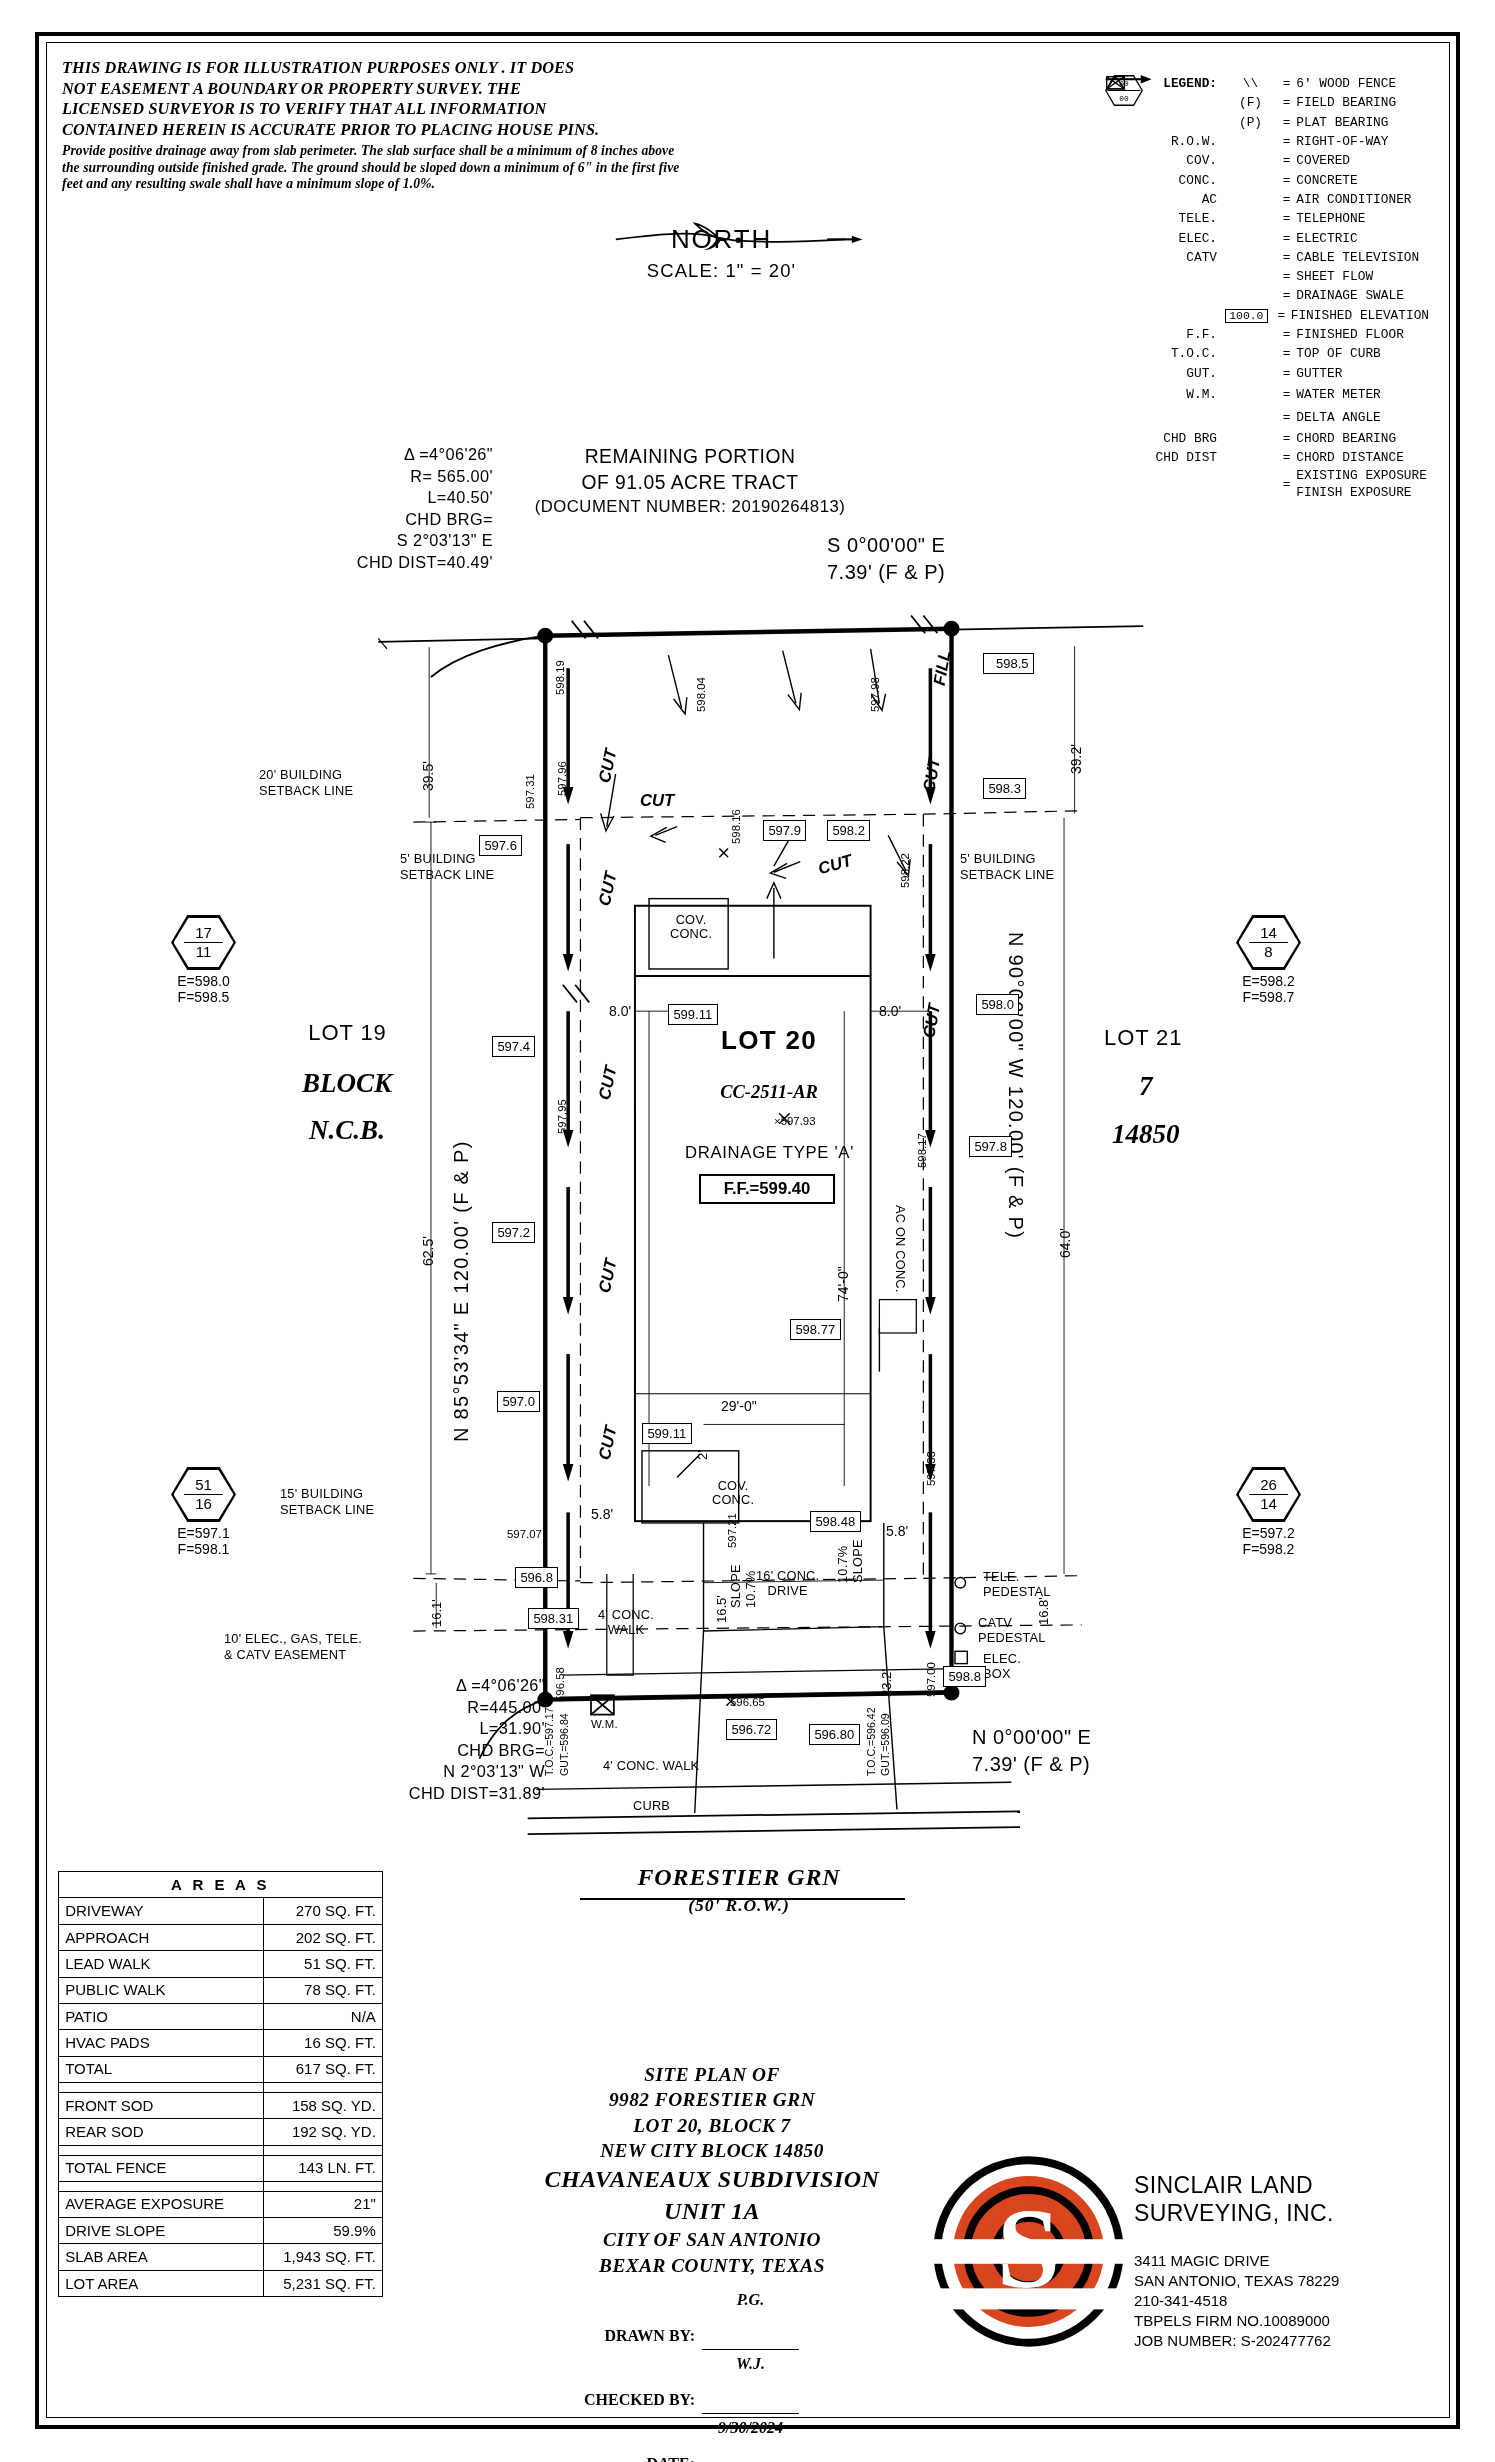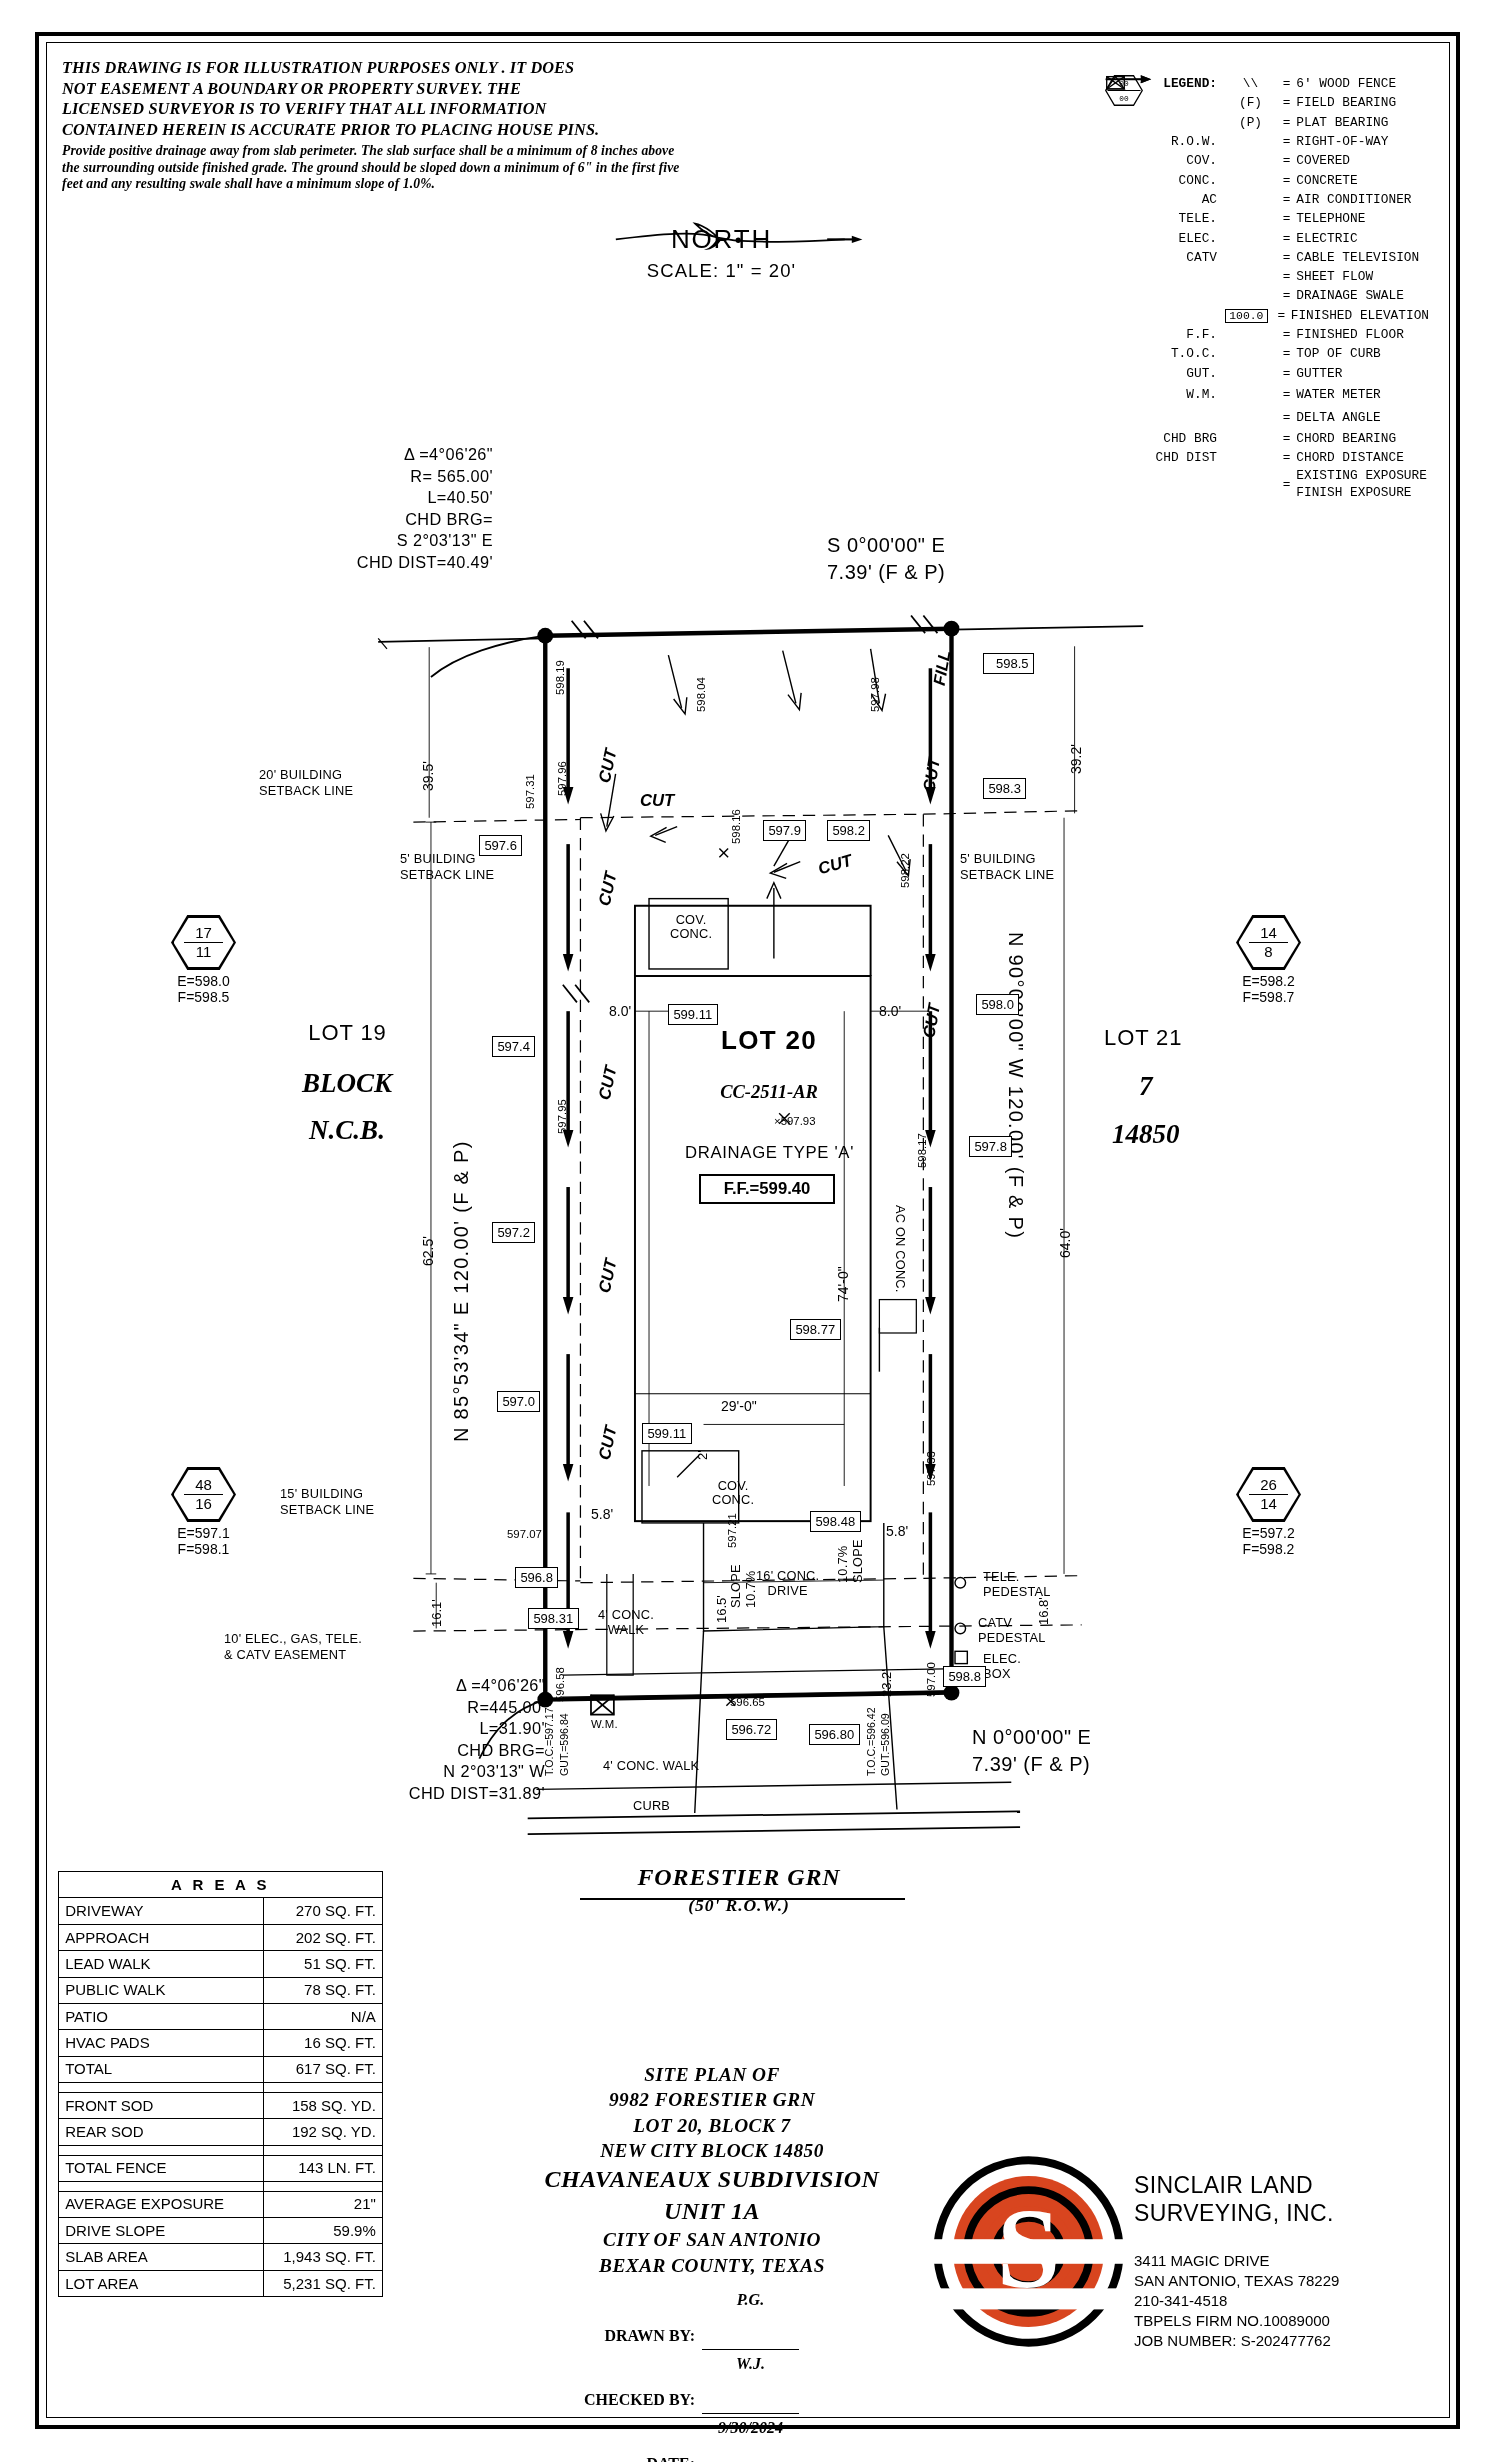--- a/index.html
+++ b/index.html
@@ -536,20 +536,25 @@
       <line x1="1222" y1="735" x2="1222" y2="925"></line>
       <line x1="1210" y1="930" x2="1210" y2="1790"></line>
       <line x1="496" y1="1800" x2="496" y2="1852"></line>
       <line x1="790" y1="1150" x2="722" y2="1150"></line>
       <line x1="990" y1="1150" x2="1056" y2="1150"></line>
       <line x1="722" y1="1260" x2="722" y2="1580"></line>
       <line x1="800" y1="1620" x2="960" y2="1620"></line>
     </g>
   </svg>
 
+  <div class="abs t remaining">
+    <div>REMAINING PORTION</div>
+    <div>OF 91.05 ACRE TRACT</div>
+    <div class="doc">(DOCUMENT NUMBER: 20190264813)</div>
+  </div>
 
   <div class="abs t curve-tl">
     <div>Δ =4°06'26"</div>
     <div>R= 565.00'</div>
     <div>L=40.50'</div>
     <div>CHD BRG=</div>
     <div>S  2°03'13" E</div>
     <div>CHD DIST=40.49'</div>
   </div>
 
@@ -778,21 +783,21 @@
       </div>
     <div class="hextxt">
       <div>E=598.2</div>
       <div>F=598.7</div>
     </div>
   </div>
 
   <div class="abs hexcall" style="left:171px; top:1467px;">
     <div class="hexw">
         <div class="hexin">
-      <span>48</span>
+      <span>51</span>
       <span class="div"></span>
       <span>16</span>
     </div>
       </div>
     <div class="hextxt">
       <div>E=597.1</div>
       <div>F=598.1</div>
     </div>
   </div>
 

